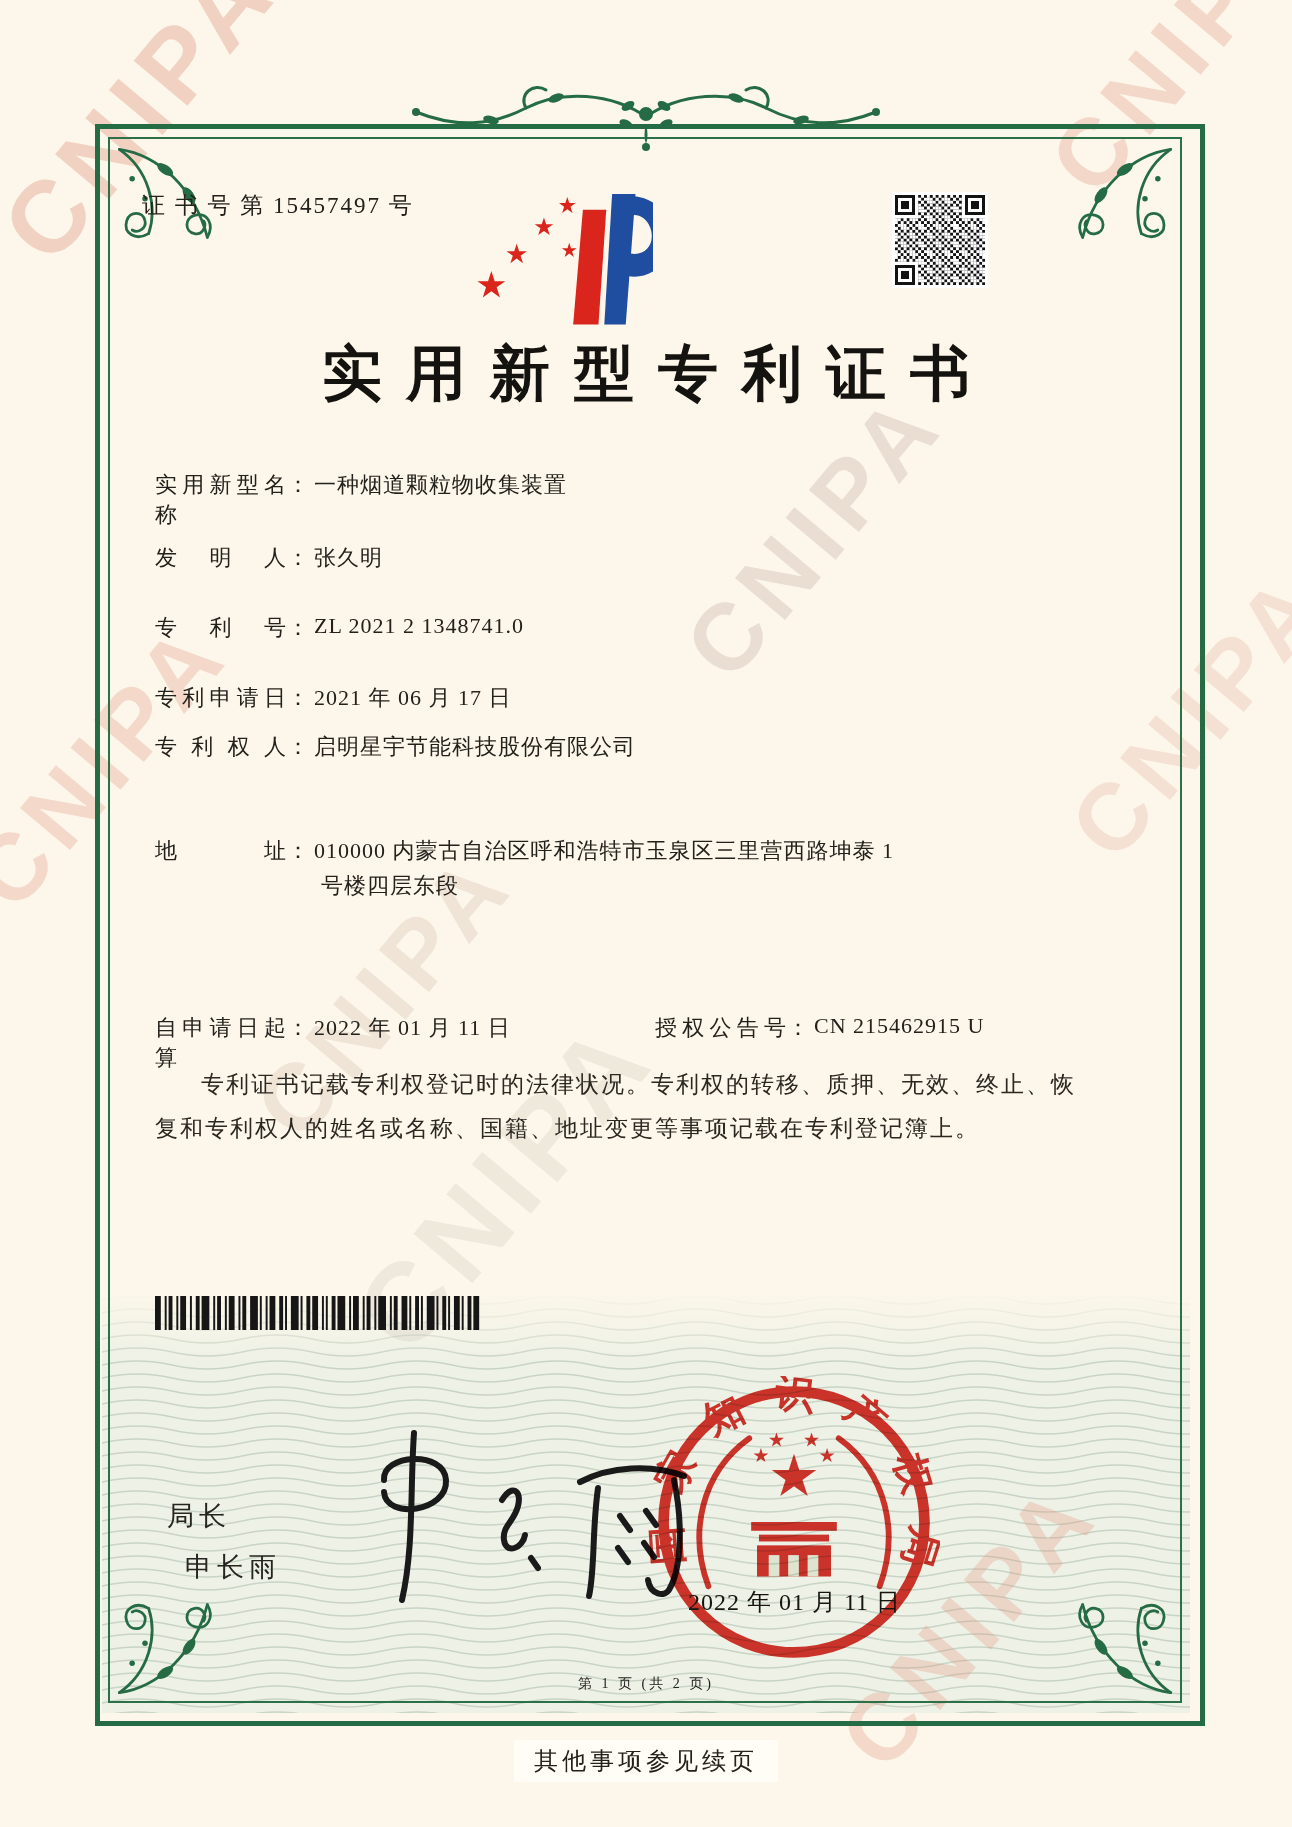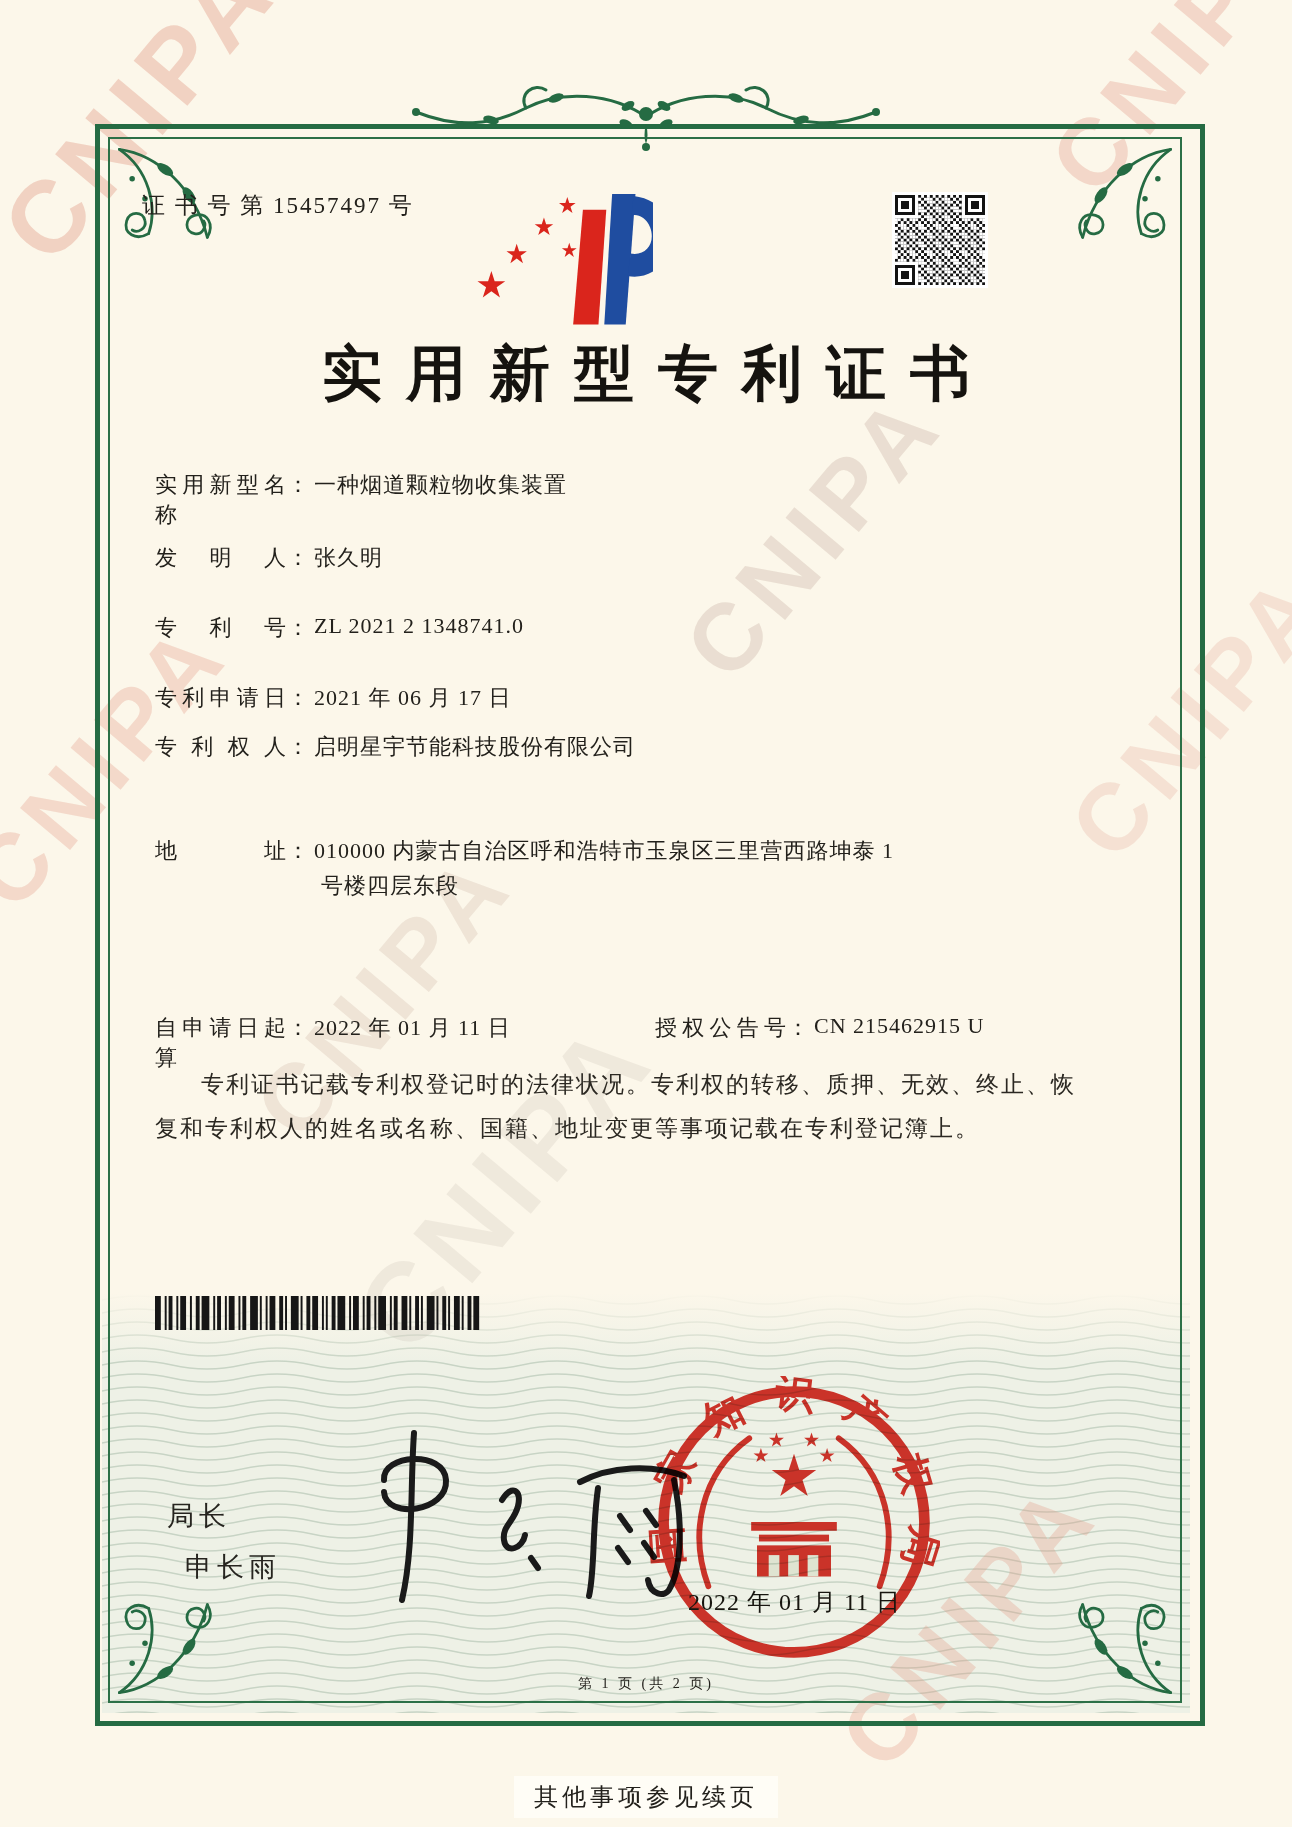--- a/index.html
+++ b/index.html
@@ -43,21 +43,21 @@
   .officer-title{position:absolute;left:167px;top:1498px;font-size:27px;letter-spacing:5px;
     font-family:"Liberation Sans", sans-serif;color:#26241f;z-index:3;}
   .officer-name{position:absolute;left:185px;top:1549px;font-size:27px;letter-spacing:5px;
     font-family:"Liberation Sans", sans-serif;color:#26241f;z-index:3;}
   .sig{position:absolute;left:352px;top:1408px;z-index:3;}
   .seal{position:absolute;left:648px;top:1376px;z-index:3;mix-blend-mode:multiply;}
   .seal-date{position:absolute;left:688px;top:1586px;font-size:24px;letter-spacing:1px;
     color:#17150f;z-index:4;white-space:nowrap;}
   .page-foot{position:absolute;left:0;right:0;top:1668px;text-align:center;font-size:14px;
     letter-spacing:3px;z-index:3;margin-top:7px;}
-  .next-foot{position:absolute;left:0;right:0;top:1740px;text-align:center;z-index:3;margin-top:36px;}
+  .next-foot{position:absolute;left:0;right:0;top:1740px;text-align:center;z-index:3;}
   .next-foot span{display:inline-block;background:#fffdf6;padding:5px 20px;font-size:24px;
     letter-spacing:4px;}
 </style>
 </head>
 <body>
 
 <div class="page">
 
   <svg class="waves" width="1088" height="421">
     <defs>

